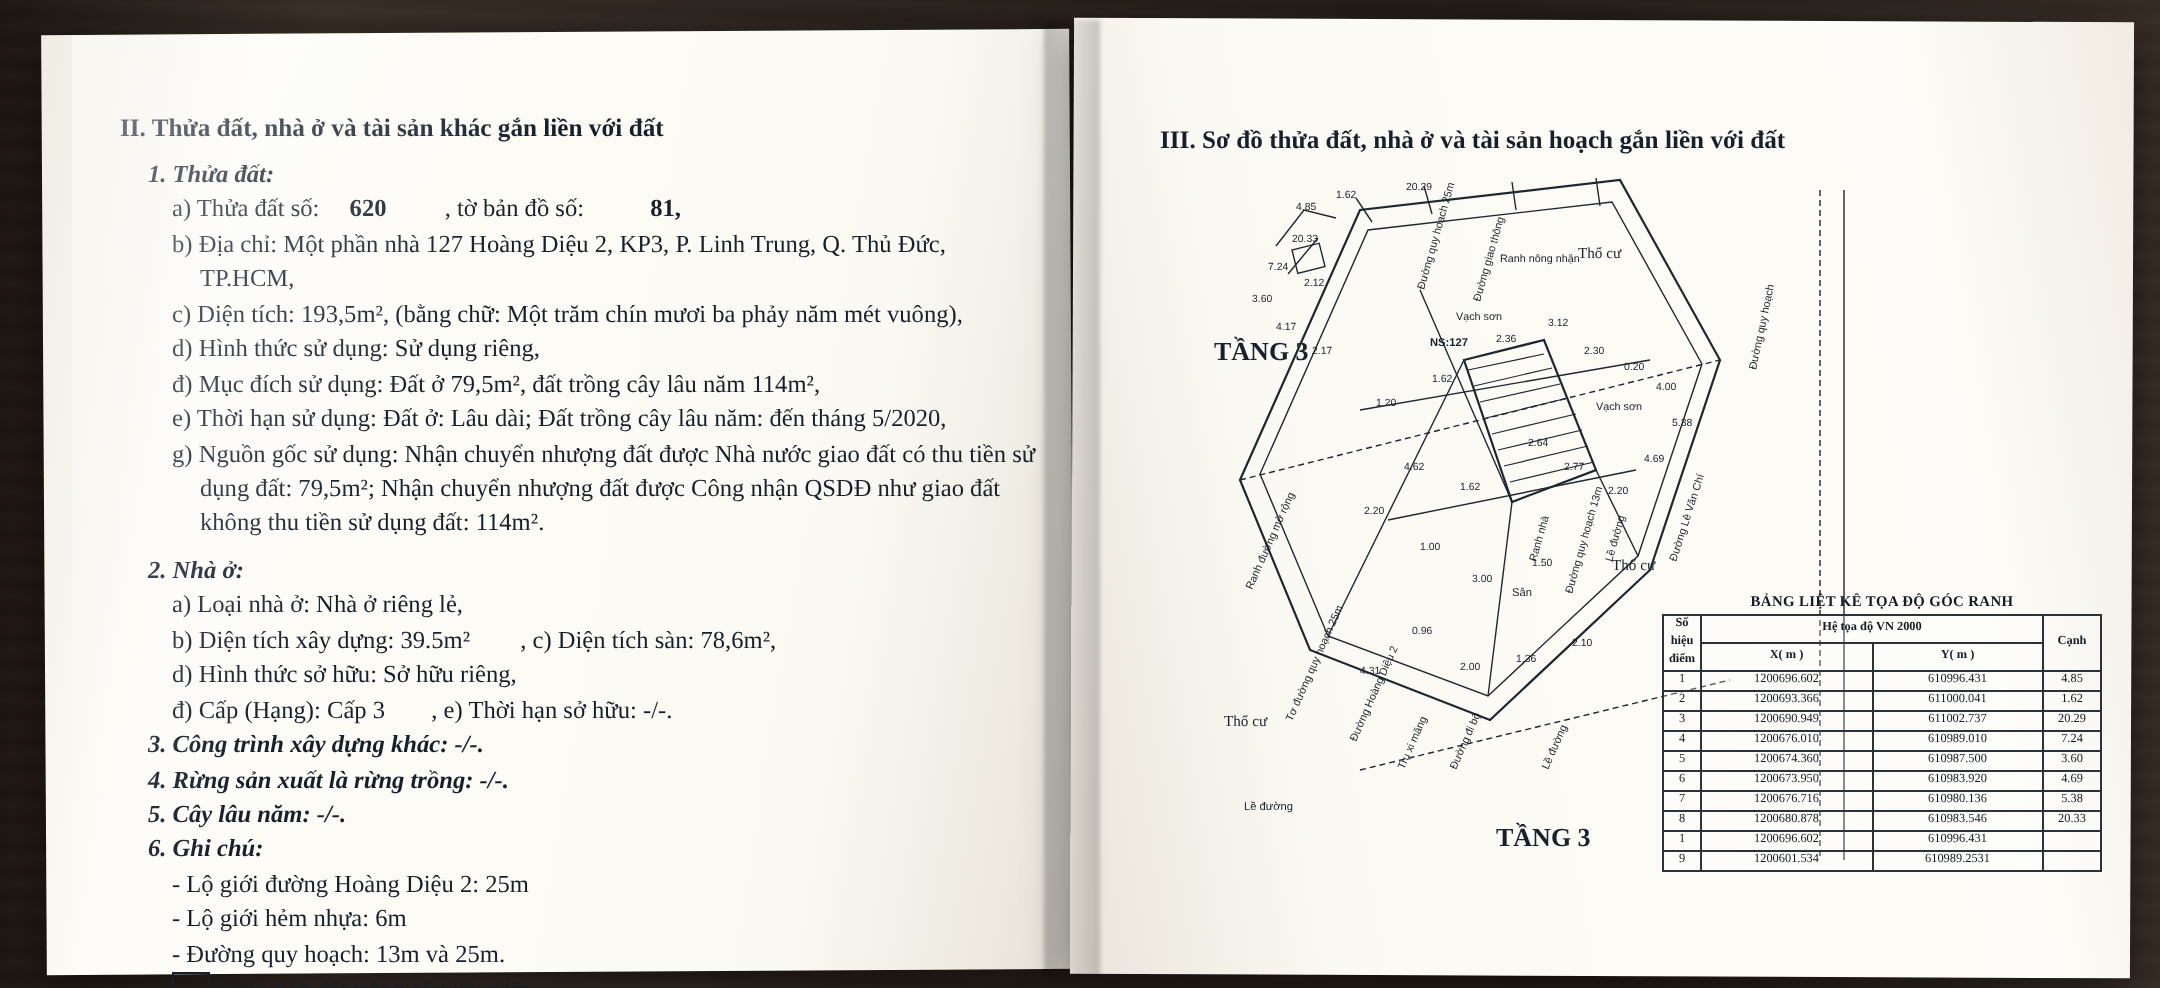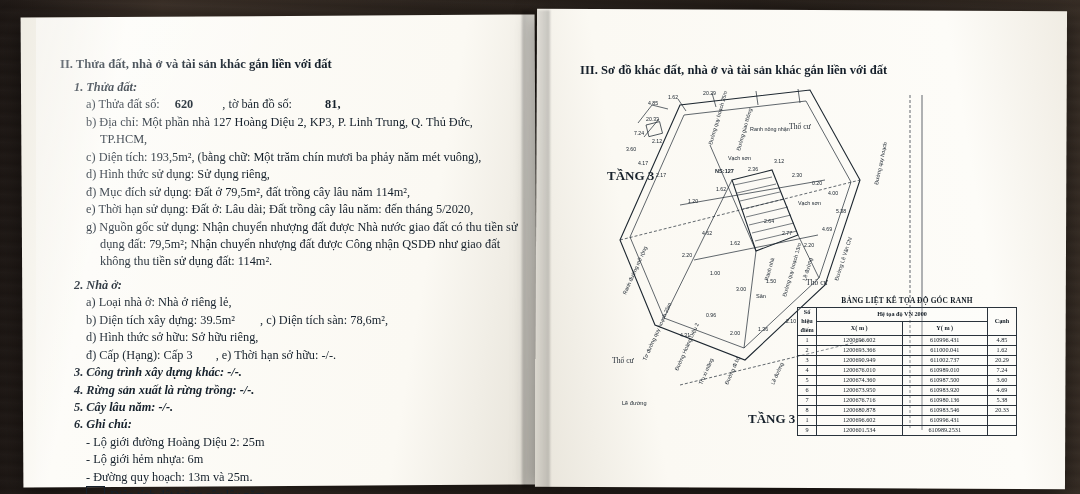--- a/index.html
+++ b/index.html
@@ -79,21 +79,21 @@
   }
   .tang1{
     position:absolute;left:748px;top:411px;font-size:13px;font-weight:bold;color:#18222c;
   }
   .thoc1{position:absolute;left:789px;top:122px;font-size:7.6px;color:#1a232d;}
   .thoc2{position:absolute;left:806px;top:278px;font-size:7.6px;color:#1a232d;}
   .thoc3{position:absolute;left:612px;top:356px;font-size:7.6px;color:#1a232d;}
 
   
   .coord{
-    position:absolute;left:797px;top:296px;width:220px;
+    position:absolute;left:831px;top:296px;width:220px;
     border-collapse:collapse;font-size:6.2px;color:#131c25;
     background:rgba(255,255,255,.25);
   }
   .coord caption{
     caption-side:top;font-size:7.4px;font-weight:bold;padding-bottom:2px;letter-spacing:.2px;
   }
   .coord th,.coord td{
     border:.8px solid #2a333c;padding:0px 1px;text-align:center;line-height:1.45;
   }
   .coord th{font-weight:bold;font-size:6.2px;}
@@ -158,21 +158,21 @@
     <div class="h-sub" style="margin-left:14px">6. Ghi chú:</div>
 
     <div class="ln">- Lộ giới đường Hoàng Diệu 2: 25m</div>
     <div class="ln">- Lộ giới hẻm nhựa: 6m</div>
     <div class="ln">- Đường quy hoạch: 13m và 25m.</div>
     <div class="ln">
       <span class="box-sym"></span><span>Diện tích đất trồng cây lâu năm.</span>
     </div>
   </div>
 
-  <div class="rp-title">III. Sơ đồ khác đất, nhà ở và tài sản khác gắn liền với đất</div>
+  <div class="rp-title">III. Sơ đồ thửa đất, nhà ở và tài sản hoạch gắn liền với đất</div>
 
   <svg class="diagram" viewBox="0 0 470 370">
 
     <polygon class="thin2" points="60,155 120,20 250,5 300,95 265,200 185,275 95,240"></polygon>
 
     <polygon class="thin" points="70,152 124,30 246,16 291,97 259,193 184,263 104,233"></polygon>
 
     <polygon class="thin2" points="172,95 212,85 238,150 196,166" fill="none"></polygon>
     <g class="hatch">
       <line x1="174" y1="100" x2="212" y2="92"></line>

